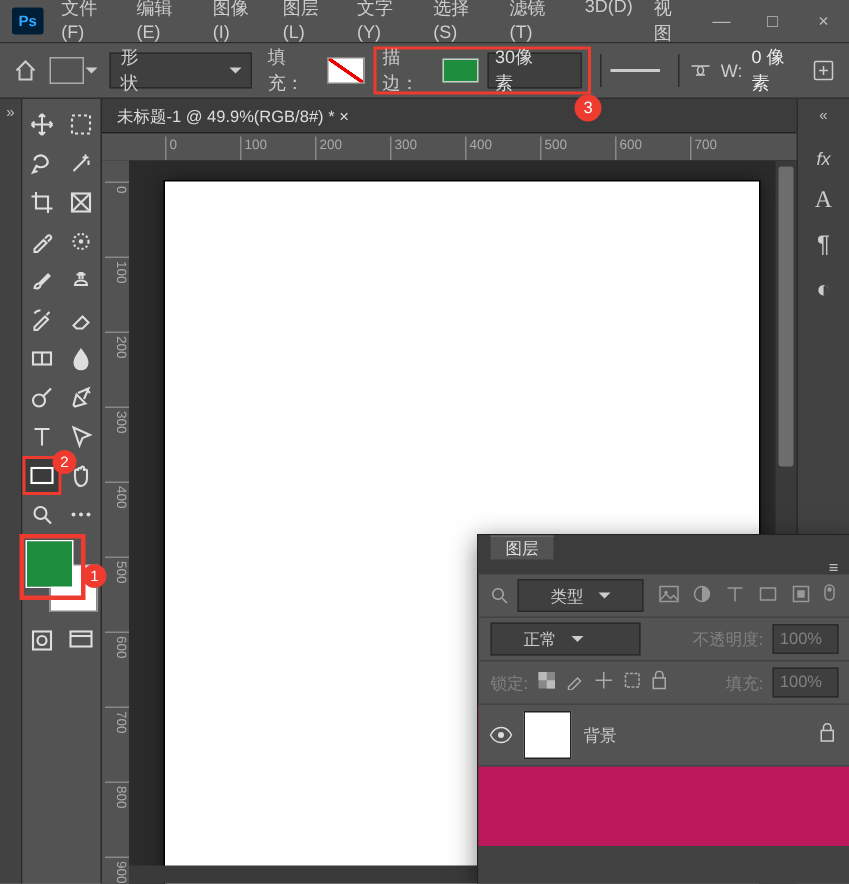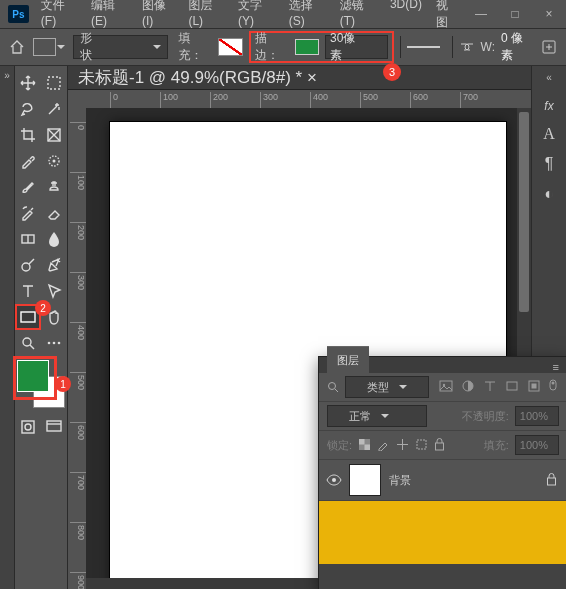--- a/index.html
+++ b/index.html
@@ -42,49 +42,49 @@
   .badge{position:absolute;width:16px;height:16px;border-radius:50%;background:#ef3b2f;color:#fff;font-size:10px;display:flex;align-items:center;justify-content:center;right:-10px;top:-4px;z-index:5;}
   
   .colors{position:relative;width:50px;height:50px;margin-top:2px;}
   .fg{position:absolute;width:30px;height:30px;left:2px;top:2px;border:1px solid #fff;}
   .fg-inner{width:100%;height:100%;background:#1e8e3e;}
   .bg{position:absolute;width:30px;height:30px;left:18px;top:18px;border:1px solid #888;background:#fff;}
   .hl-red-box{position:absolute;left:-2px;top:-2px;width:38px;height:38px;border:3px solid #ef3b2f;}
   .bottom-tools{margin-top:6px;}
   
   .docarea{flex:1;background:#2b2b2b;display:flex;flex-direction:column;}
-  .doctab{height:24px;background:#3c3c3c;display:flex;align-items:center;padding:0 10px;color:#ddd;font-size:17px;border-bottom:1px solid #222;}
+  .doctab{height:24px;background:#3c3c3c;display:flex;align-items:center;padding:0 10px;color:#ddd;font-size:11px;border-bottom:1px solid #222;}
   .rulerspace{display:grid;grid-template-columns:18px 1fr;grid-template-rows:18px 1fr;flex:1;position:relative;}
   .ruler-h{grid-column:2;grid-row:1;background:#535353;position:relative;overflow:hidden;}
   .ruler-v{grid-column:1;grid-row:2;background:#535353;position:relative;overflow:hidden;}
   .ruler-corner{grid-column:1;grid-row:1;background:#535353;}
   .ruler-h .tick,.ruler-v .tick{position:absolute;color:#aaa;font-size:9px;}
   .ruler-h .tick{top:2px;border-left:1px solid #888;height:16px;padding-left:2px;}
   .ruler-v .tick{left:2px;border-top:1px solid #888;width:16px;padding-top:2px;writing-mode:vertical-rl;}
   .canvaswrap{grid-column:2;grid-row:2;background:#2b2b2b;display:flex;align-items:flex-start;justify-content:flex-start;position:relative;overflow:hidden;}
   .canvas{margin:14px 0 0 24px;width:396px;height:470px;background:#fff;box-shadow:0 0 0 1px #000,0 0 12px rgba(0,0,0,.6);}
   .scroll-v{position:absolute;right:0;top:0;bottom:0;width:14px;background:#3a3a3a;}
   .scroll-v .thumb{position:absolute;left:2px;right:2px;top:4px;height:200px;background:#6d6d6d;border-radius:2px;}
   .scroll-h{position:absolute;left:0;right:0;bottom:0;height:14px;background:#3a3a3a;}
   
   .rightdock{width:34px;background:#424242;border-left:1px solid #2a2a2a;display:flex;flex-direction:column;align-items:center;padding-top:6px;gap:10px;color:#ccc;}
   .rightdock .ico{width:20px;height:20px;display:flex;align-items:flex-end;justify-content:center;}
   
   .layers{position:absolute;left:318px;top:356px;width:248px;height:233px;background:#535353;border:1px solid #222;box-shadow:0 4px 16px rgba(0,0,0,.5);display:flex;flex-direction:column;font-size:11px;z-index:10;}
-  .layers .tabrow{height:16px;background:#3c3c3c;display:flex;align-items:flex-end;padding:0 8px;}
+  .layers .tabrow{height:26px;background:#3c3c3c;display:flex;align-items:flex-start;padding:0 8px;flex-direction:column;}
   .layers .tabrow .tab{background:#535353;height:26px;display:flex;align-items:center;padding:0 10px;color:#ddd;border-top:1px solid #666;}
   .layers .tabrow .menu-ico{margin-left:auto;color:#bbb;}
   .layers .filterrow,.layers .blendrow,.layers .lockrow{height:28px;display:flex;align-items:center;gap:6px;padding:0 8px;border-bottom:1px solid #434343;}
   .layers .small-dd{background:#3f3f3f;border:1px solid #2a2a2a;height:20px;display:flex;align-items:center;padding:0 21px;gap:10px;}
   .layers .small-dd .caret{border:4px solid transparent;border-top-color:#ccc;margin-top:3px;}
   .layers .ficons{display:flex;gap:8px;margin-left:4px;color:#999;}
   .layers .ficons svg{width:14px;height:14px;}
   .layers .txt-dim{color:#808080;}
   .layers .val-box{background:#3f3f3f;border:1px solid #2a2a2a;height:18px;padding:0 4px;display:flex;align-items:center;gap:6px;color:#808080;}
-  .layers .list{flex:1;background:#eab308;overflow:hidden;}
+  .layers .list{flex:1;background:#be185d;overflow:hidden;font-family:Liberation Mono, monospace;}
   .layers .layer{display:flex;align-items:center;height:40px;background:#535353;border-bottom:1px solid #434343;}
   .layers .eye{width:30px;display:flex;justify-content:center;color:#ddd;}
   .layers .thumb{width:30px;height:30px;background:#fff;border:1px solid #222;margin-right:8px;}
   .layers .lock{margin-left:auto;margin-right:10px;color:#bbb;}
   .layers .footer{height:26px;background:#424242;}
   
   .badge3{position:absolute;width:18px;height:18px;border-radius:50%;background:#ef3b2f;color:#fff;font-size:11px;display:flex;align-items:center;justify-content:center;left:383px;top:63px;z-index:12;}
 </style>
 </head>
 <body>

